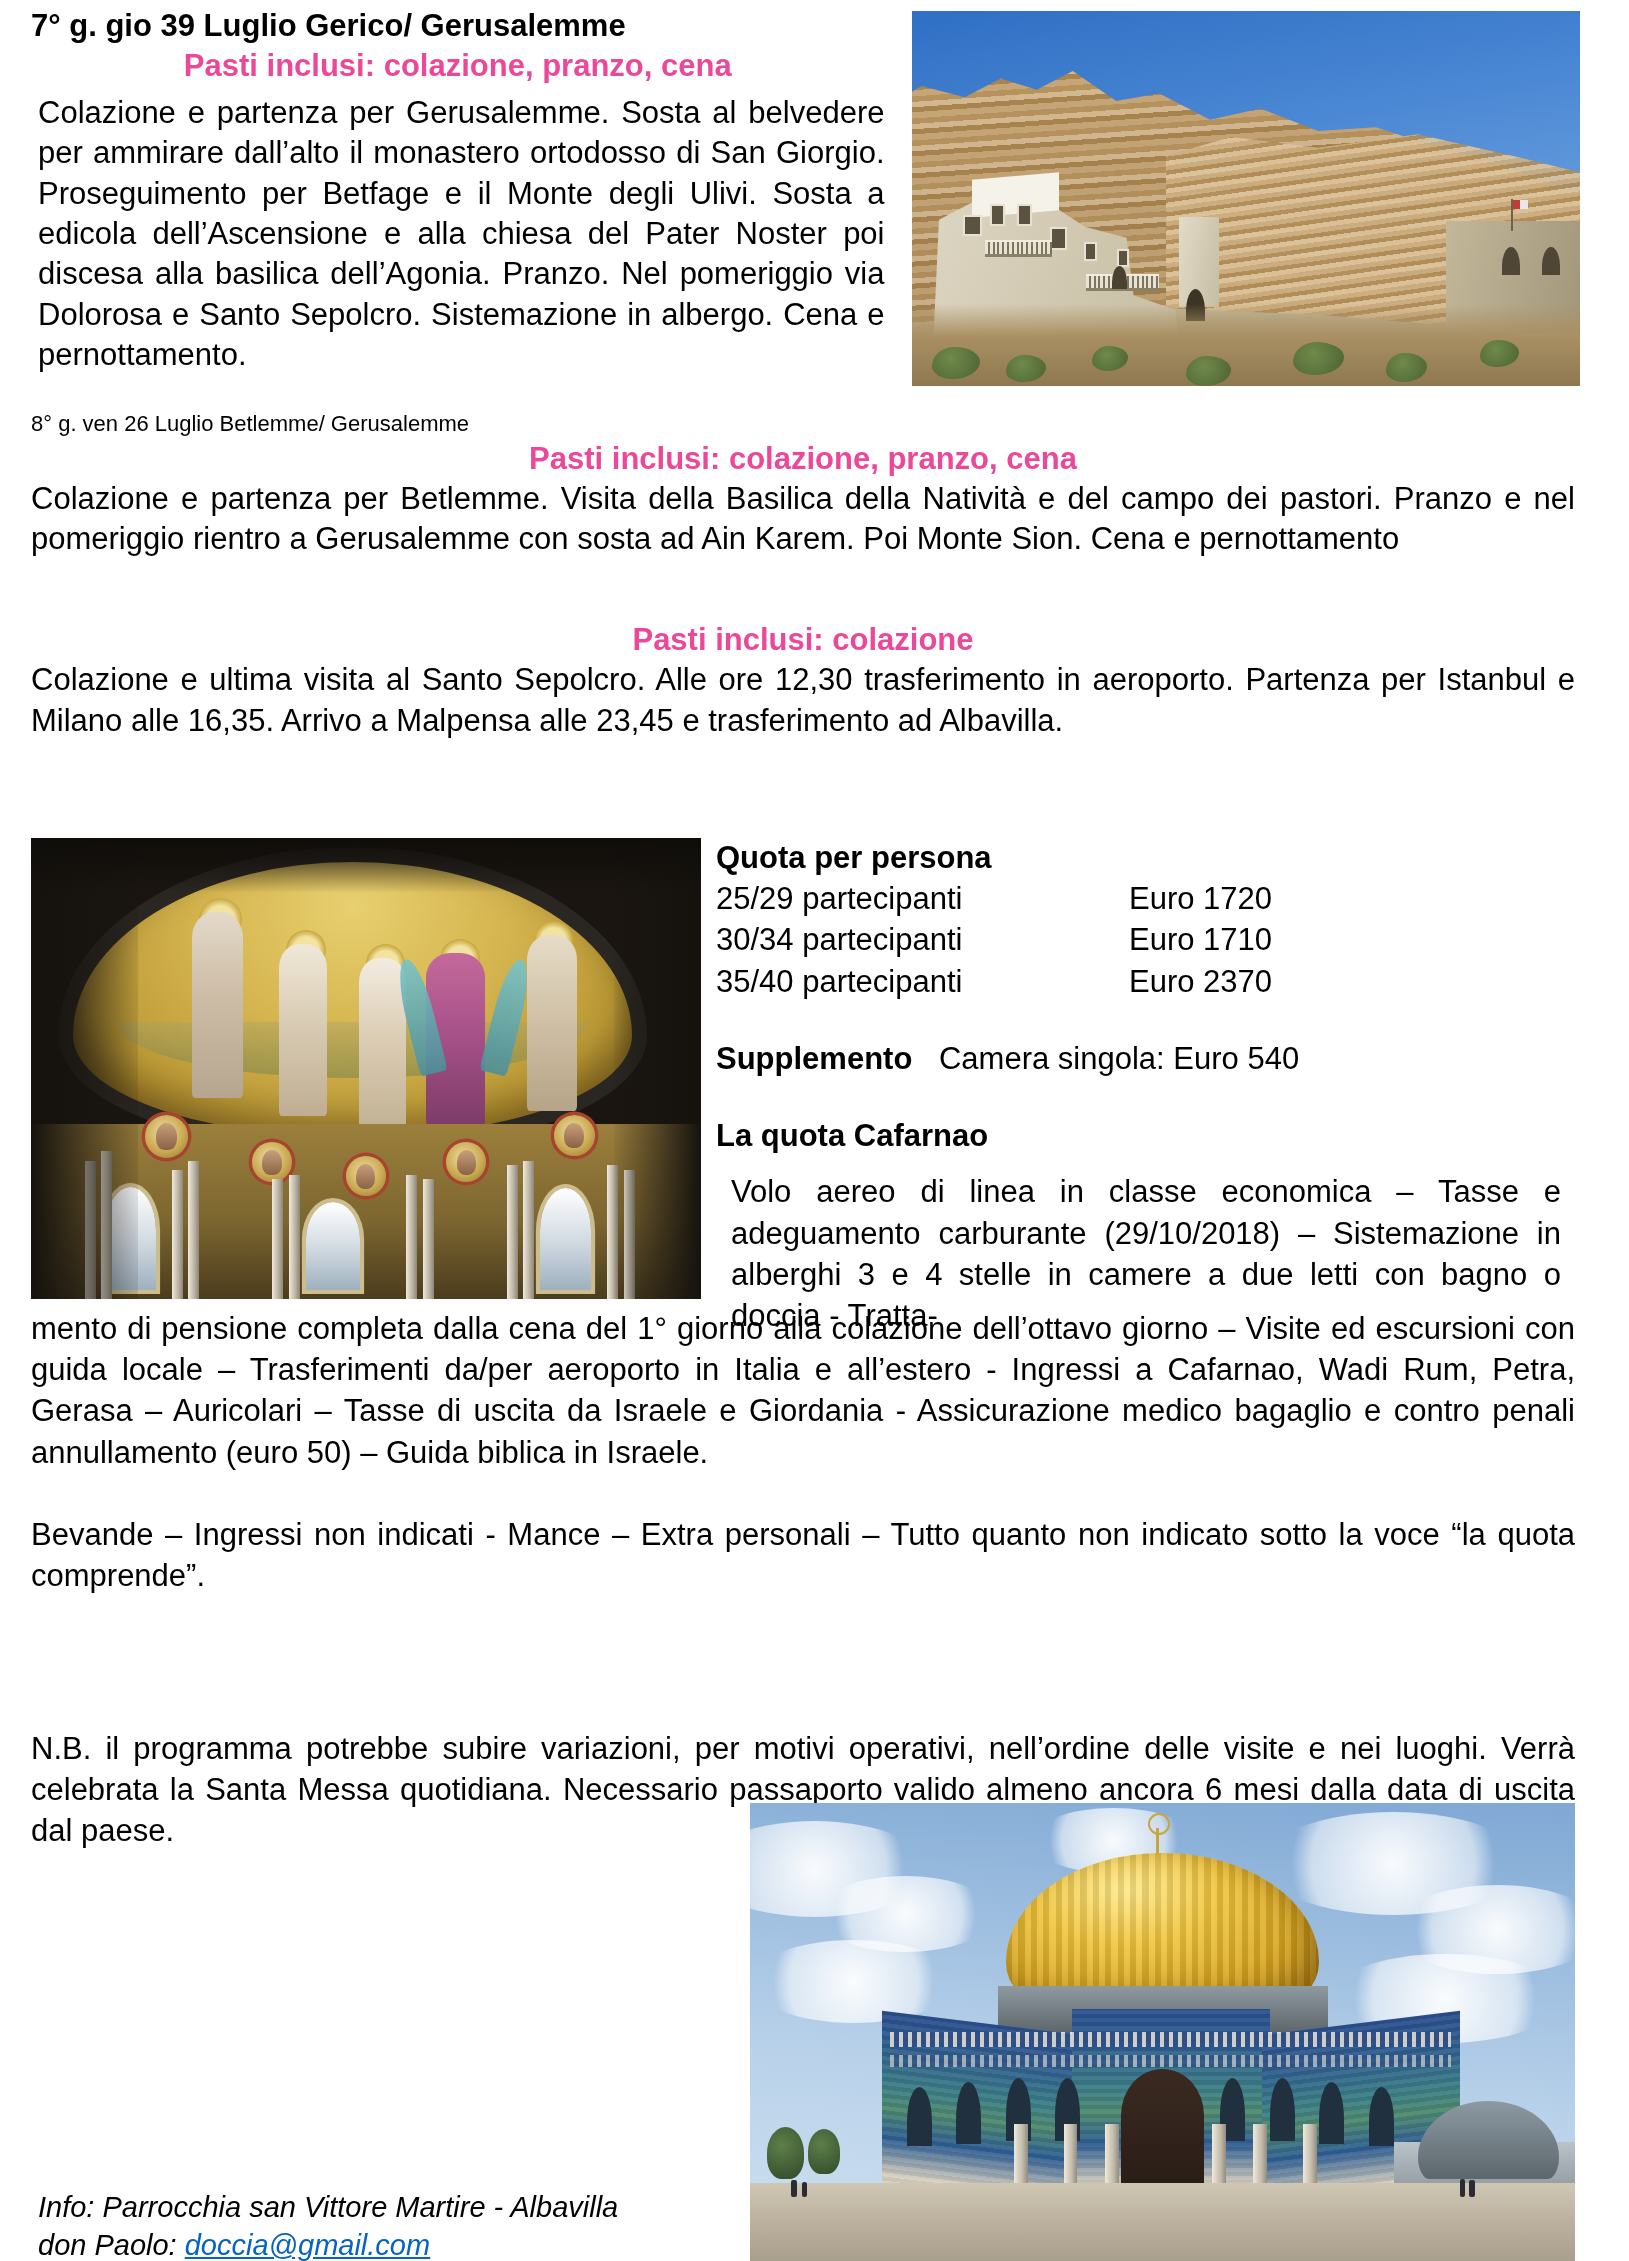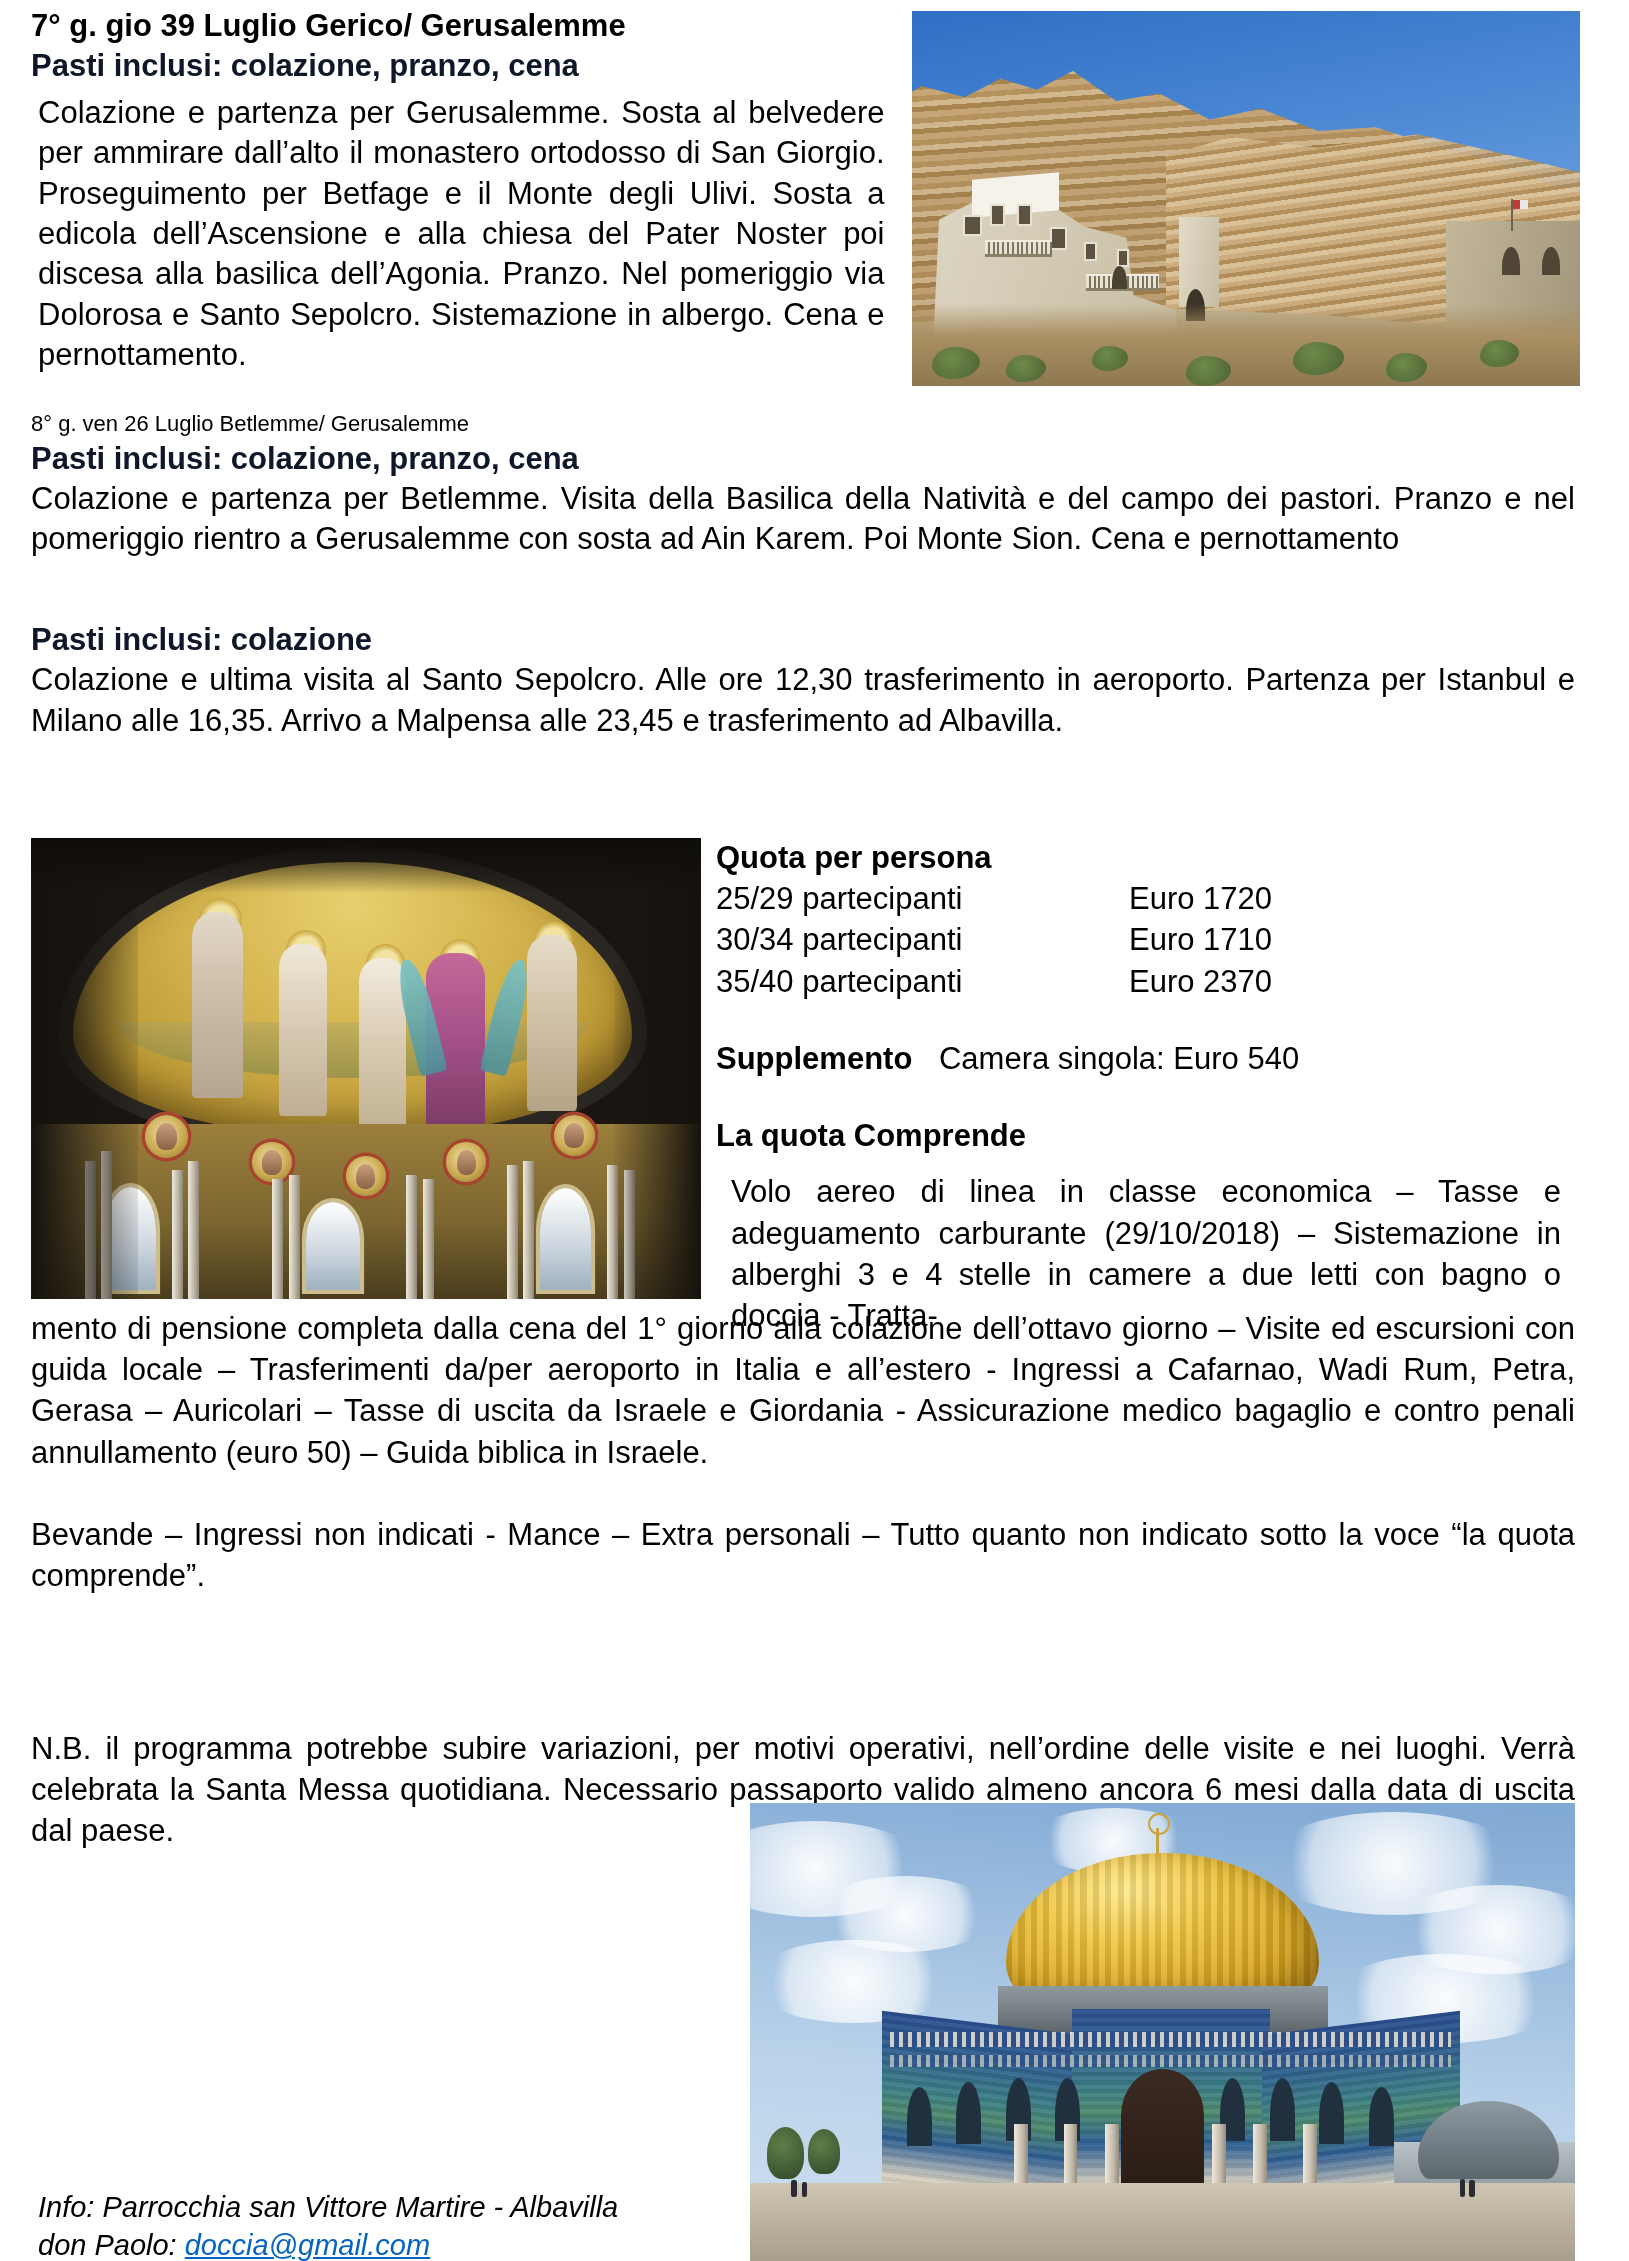--- a/index.html
+++ b/index.html
@@ -10,21 +10,21 @@
   .page {
     position: relative;
     width: 1629px;
     height: 2261px;
     background: #ffffff;
     font-family: "Liberation Sans", sans-serif;
     color: #000000;
     overflow: hidden;
   }
   .bold { font-weight: bold; }
-  .green { color: #0f172a; font-weight: bold; }
+  .green { color: #ec4899; font-weight: bold; text-align: center; }
 
   
   #day7-block {
     position: absolute;
     left: 31px;
     top: 5.5px;
     width: 1549px;
   }
   #photo-monastery {
     float: right;
@@ -547,21 +547,21 @@
 
     <div class="spacer-lg"></div>
 
     <div id="supplement-line">
       <span class="bold">Supplemento</span>
       <span style="display:inline-block;width:18px;"></span><span>Camera singola: Euro 540</span>
     </div>
 
     <div class="spacer-lg"></div>
 
-    <h3>La quota Comprende</h3>
+    <h3>La quota Cafarnao</h3>
     <p id="comprende-body">Volo aereo di linea in classe economica – Tasse e adeguamento carburante (29/10/2018) – Sistemazione in alberghi 3 e 4 stelle in camere a due letti con bagno o doccia - Tratta-</p>
   </div>
 
   <p id="comprende-cont">mento di pensione completa dalla cena del 1° giorno alla colazione dell’ottavo giorno – Visite ed escursioni con guida locale – Trasferimenti da/per aeroporto in Italia e all’estero - Ingressi a Cafarnao, Wadi Rum, Petra, Gerasa – Auricolari – Tasse di uscita da Israele e Giordania - Assicurazione medico bagaglio e contro penali annullamento (euro 50) – Guida biblica in Israele.</p>
 
   <div id="noncomprende-block">
     <p id="noncomprende-body">Bevande – Ingressi non indicati - Mance – Extra personali – Tutto quanto non indicato sotto la voce “la quota comprende”.</p>
   </div>
 
   <p id="nb-block">N.B. il programma potrebbe subire variazioni, per motivi operativi, nell’ordine delle visite e nei luoghi. Verrà celebrata la Santa Messa quotidiana. Necessario passaporto valido almeno ancora 6 mesi dalla data di uscita dal paese.</p>

